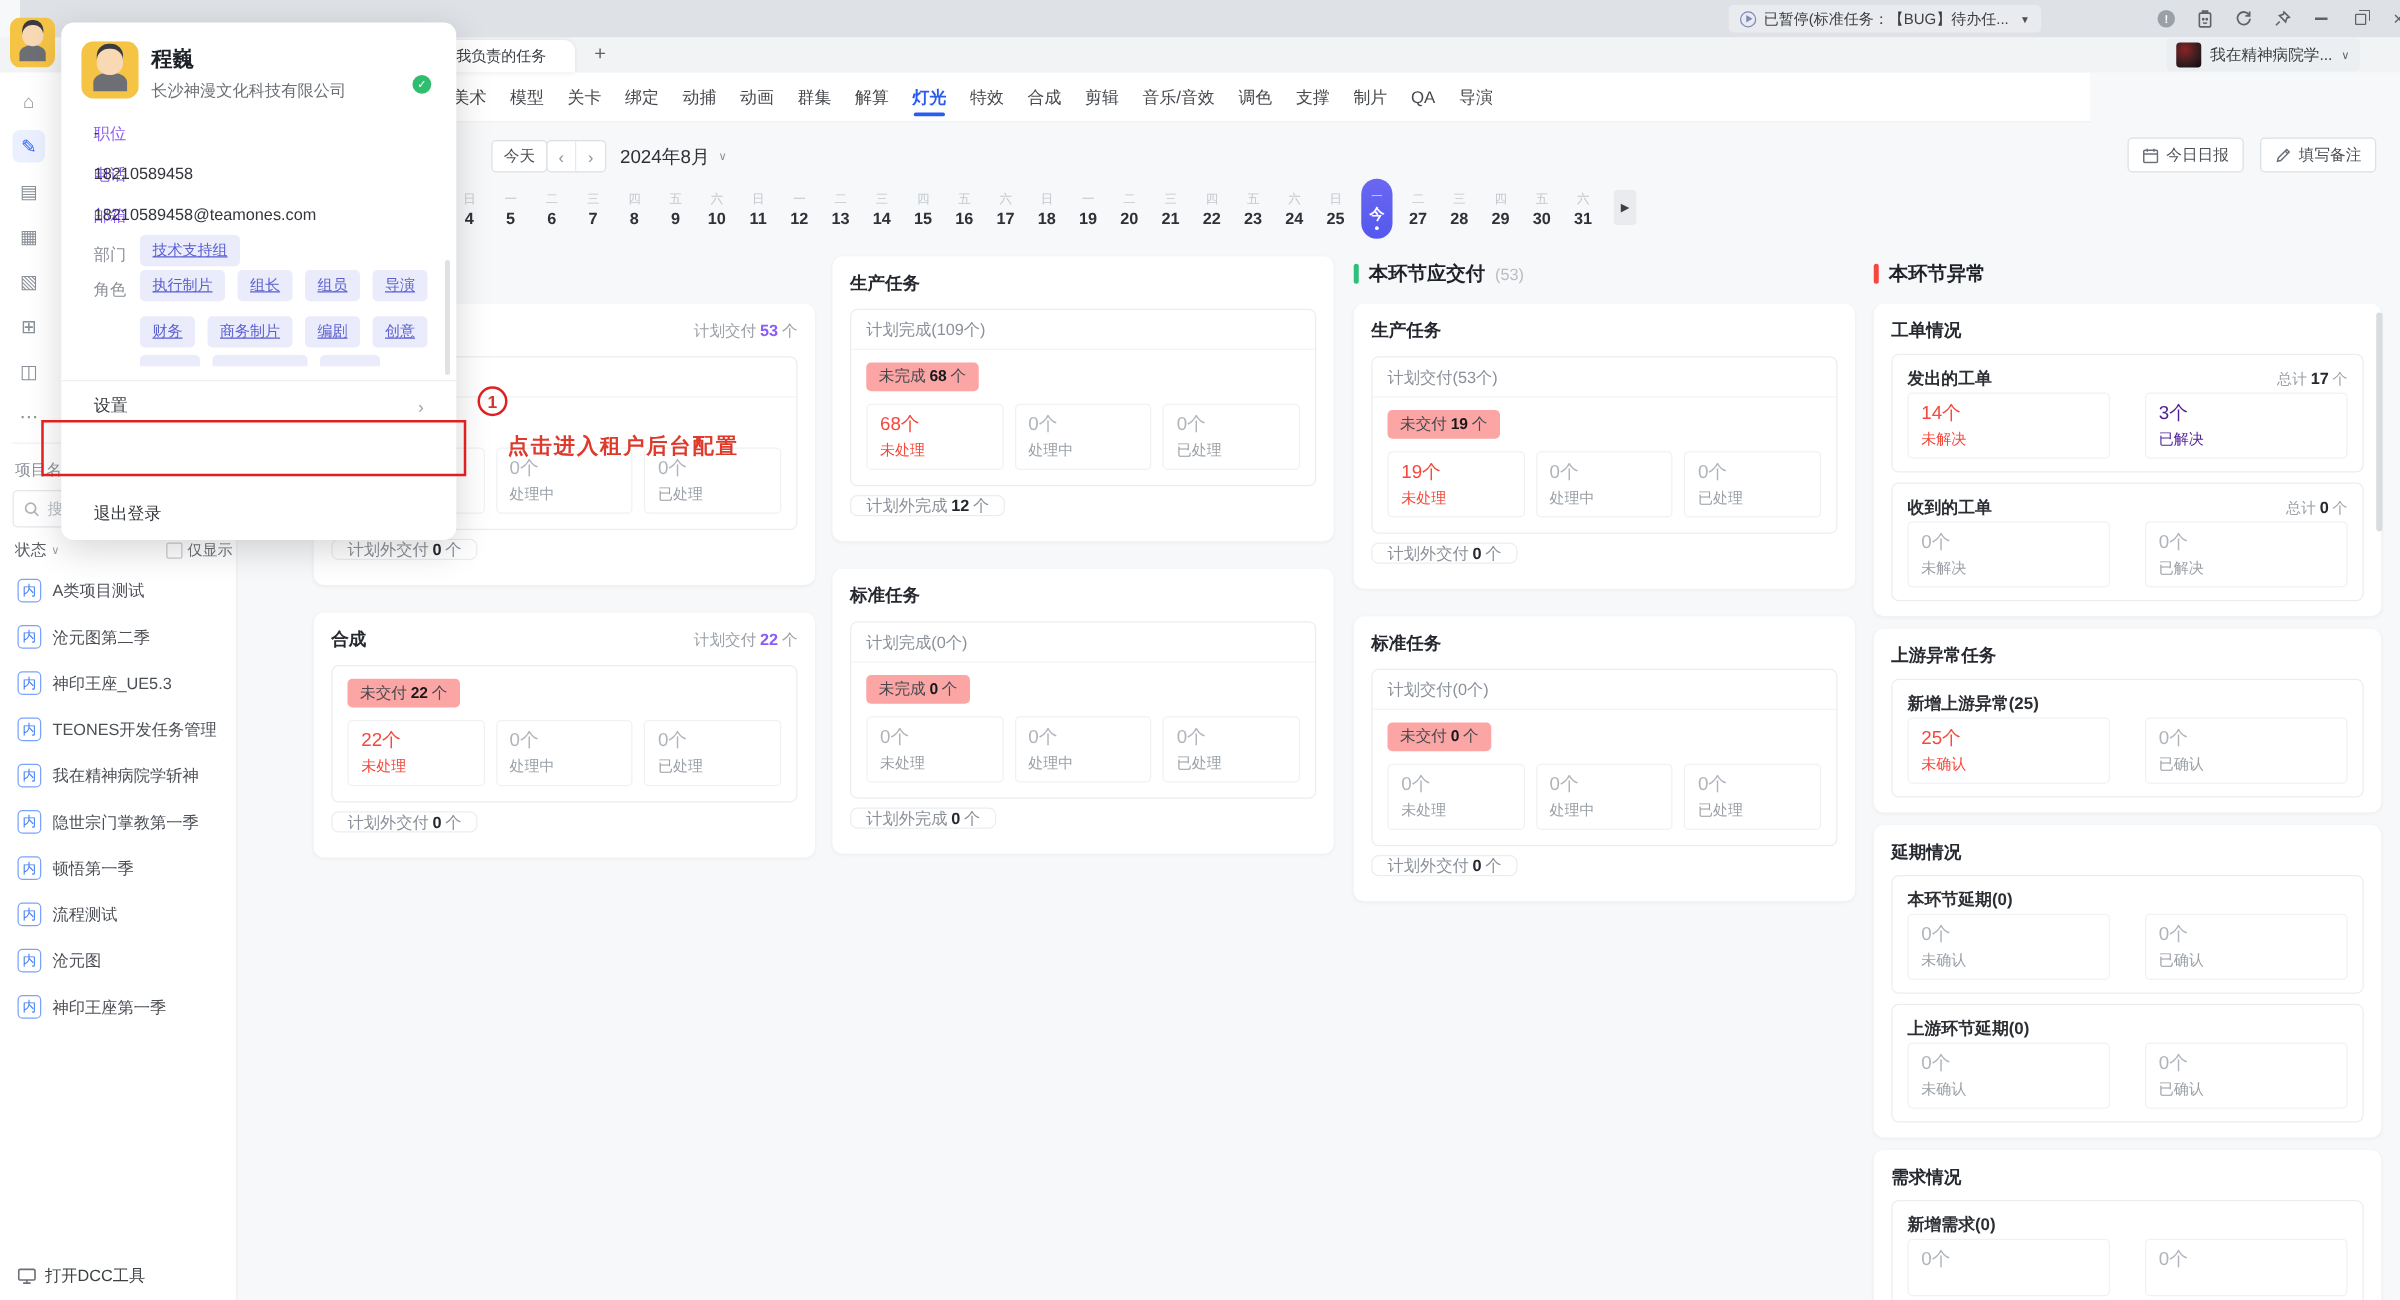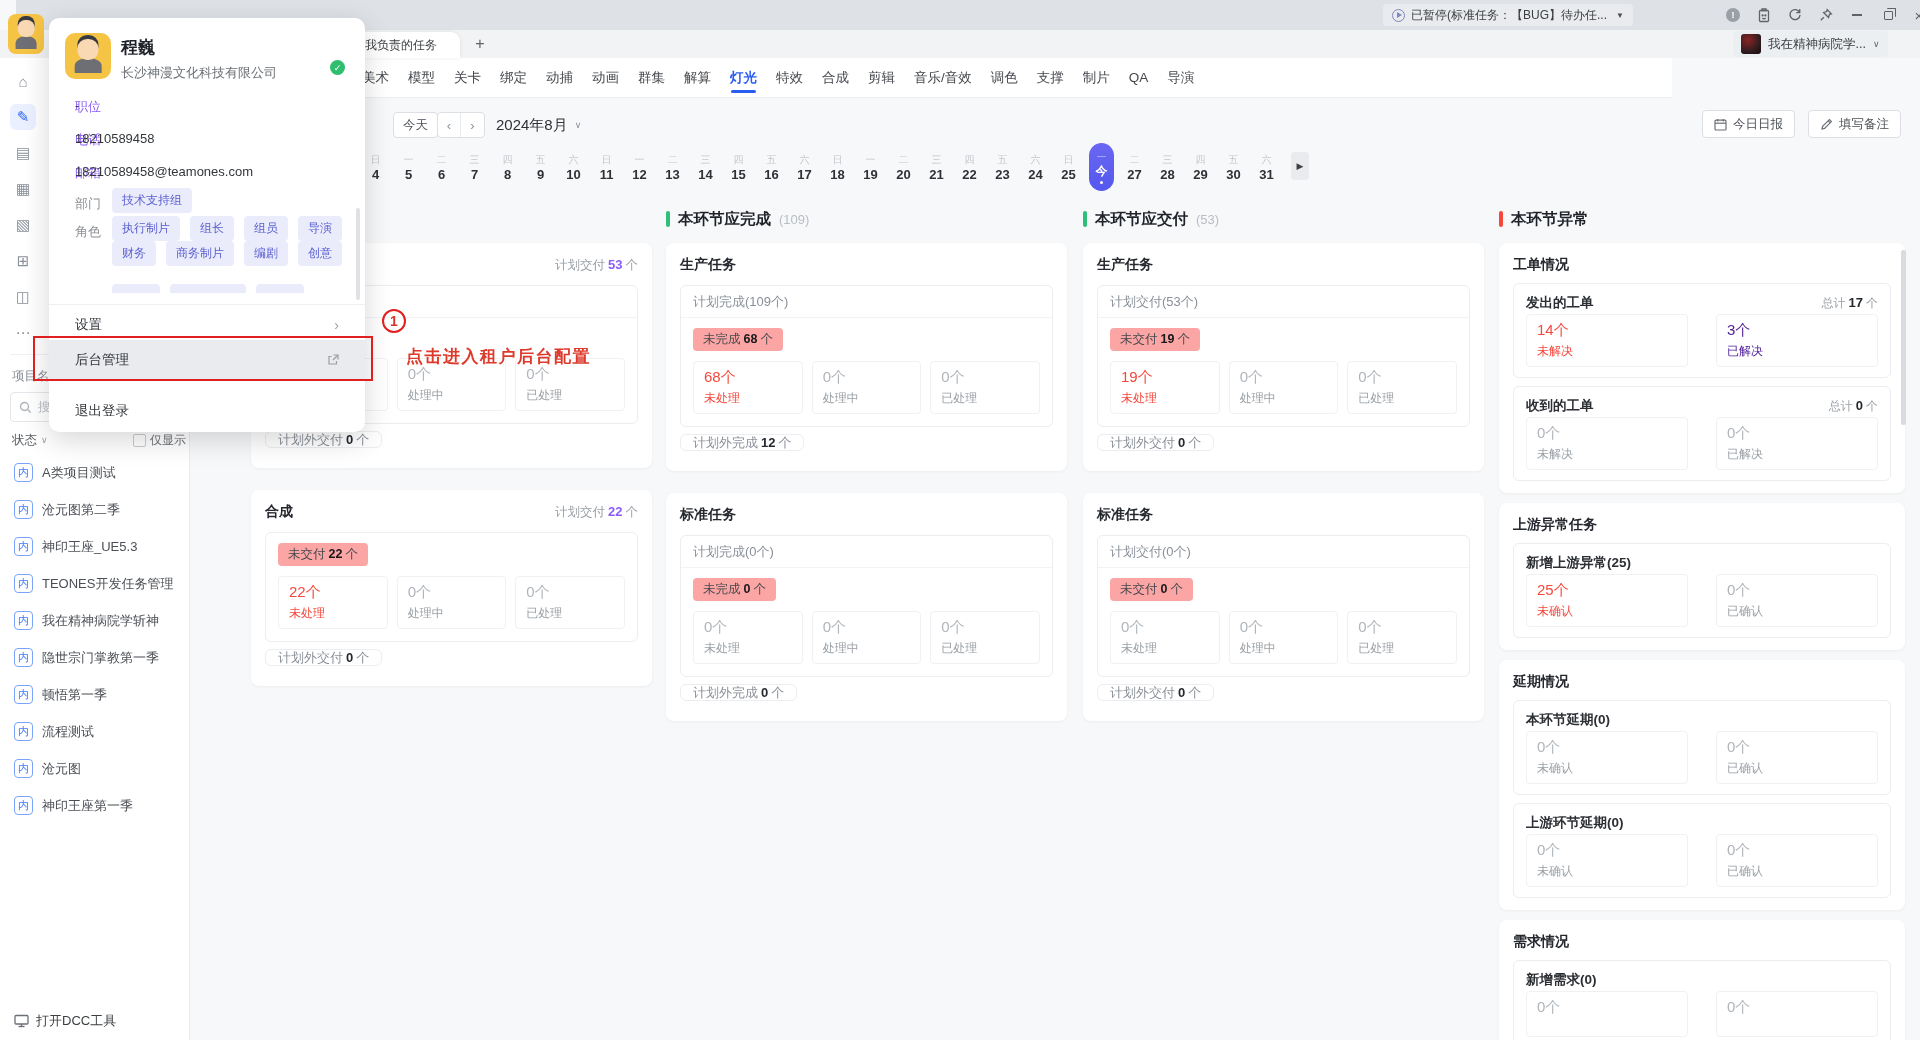--- a/index.html
+++ b/index.html
@@ -121,21 +121,21 @@
   .pp-company{left:72px;top:46px;font-size:13px;color:#6b7076;white-space:nowrap;}
   .pp-verify{left:281px;top:42px;width:15px;height:15px;border-radius:50%;background:#2fbd6f;color:#fff;font-size:9px;display:flex;align-items:center;justify-content:center;}
   .pp-field{left:26px;display:flex;position:absolute;}
   .pp-field .pl{font-size:13px;color:#8b5cf6;width:37px;flex:none;}
   .pp-field .pv{font-size:13px;color:#33363b;white-space:nowrap;}
   .f0{top:80px;} .f1{top:113px;} .f2{top:146px;}
   .pl-dept{left:26px;top:177px;font-size:13px;color:#8c9097;}
   .pl-role{left:26px;top:205px;font-size:13px;color:#8c9097;}
   .pp-dept{left:63px;top:170px;}
   .pp-tags{left:63px;top:198px;width:244px;display:flex;flex-wrap:wrap;position:absolute;}
-  .tag{position:static;display:inline-block;background:#ebecfb;color:#5a5fd0;font-size:12px;padding:4px 10px;border-radius:4px;margin:0 10px 0 0;white-space:nowrap;}
+  .tag{position:static;display:inline-block;background:#ebecfb;color:#5a5fd0;font-size:12px;padding:4px 10px;border-radius:4px;margin:0 10px 12px 0;white-space:nowrap;text-decoration:underline;}
   .pp-tagclip{left:63px;top:266px;width:244px;height:9px;overflow:hidden;display:flex;gap:10px;}
   .pp-tagclip i{position:static;height:22px;border-radius:4px;background:#ebecfb;display:block;}
   .pp-scroll{right:5px;top:190px;width:4px;height:92px;background:#dfe1e5;border-radius:2px;cursor:pointer;}
   .pp-div{left:0;top:286px;width:100%;height:1px;background:#eef0f2;}
   .pp-item{left:0;width:100%;display:flex;align-items:center;justify-content:space-between;padding:0 26px;font-size:13.5px;color:#33363b;cursor:pointer;}
   .pp-settings{top:292px;height:30px;}
   .pp-admin{top:322px;height:40px;background:#e9ebee;}
   .pp-logout{top:377px;height:32px;}
   .pp-chevron{position:static;font-size:14px;color:#9aa0a6;}
   
@@ -480,25 +480,20 @@
               <div class="statl">处理中</div>
             </div>
             <div class="sbox grey">
               <div class="statv">0个</div>
               <div class="statl">已处理</div>
             </div>
           </div></div>
       </div><span class="fbox"><span>计划外交付</span><b>0</b><span>个</span></span></div>
   </div>
 <div class="col col-2" id="col-2">
-    <div class="colhead">
-      <span class="bar"></span>
-      <span class="ct">本环节应完成</span>
-      <span class="cc">(109)</span>
-    </div>
     <div class="card"><div class="cardtop">
         <span class="ctitle">生产任务</span>
       </div><div class="ibox">
         <div class="ihead">计划完成(109个)</div>
         <div class="ibody"><span class="badge"><span>未完成</span><b>68</b><span>个</span></span><div class="stats">
             <div class="sbox red">
               <div class="statv">68个</div>
               <div class="statl">未处理</div>
             </div>
             <div class="sbox grey">
@@ -734,28 +729,20 @@
       <i style="width:48px"></i>
       <i style="width:76px"></i>
       <i style="width:48px"></i>
     </div>
   <div class="pp-scroll"></div>
   <div class="pp-div"></div>
   <div class="pp-item pp-settings">
     <span style="position:static">设置</span>
     <span class="pp-chevron">›</span>
   </div>
-  <div class="pp-item pp-admin">
-    <span style="position:static">后台管理</span>
-    <svg style="position:static" width="12" height="12" viewBox="0 0 12 12" fill="none" stroke="#9aa0a6" stroke-width="1.2">
-        <path d="M4.5 2.5H2v7.5h7.5V7"></path>
-        <path d="M6.5 1h4.5v4.5"></path>
-        <path d="M11 1L6 6"></path>
-      </svg>
-  </div>
   <div class="pp-item pp-logout">
     <span style="position:static">退出登录</span>
   </div>
 </div>
 
 <div class="redbox"></div>
 <div class="anno-circle">1</div>
 <div class="anno-text">点击进入租户后台配置</div>
 
 </body></html>

